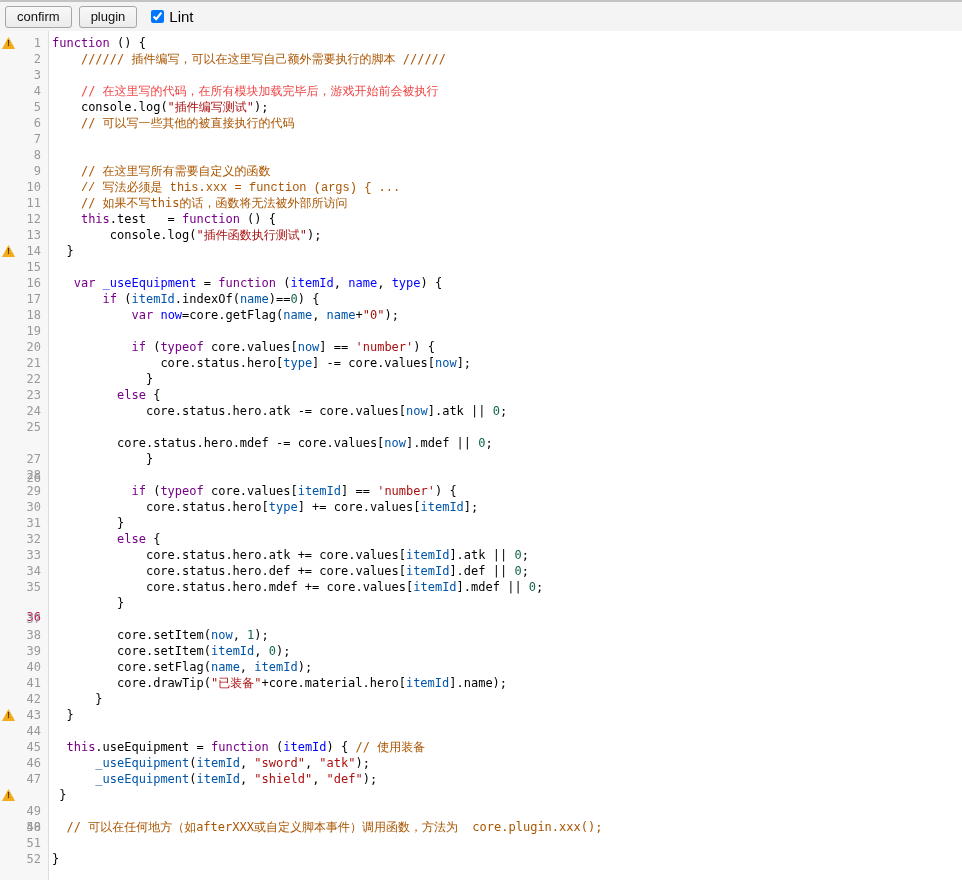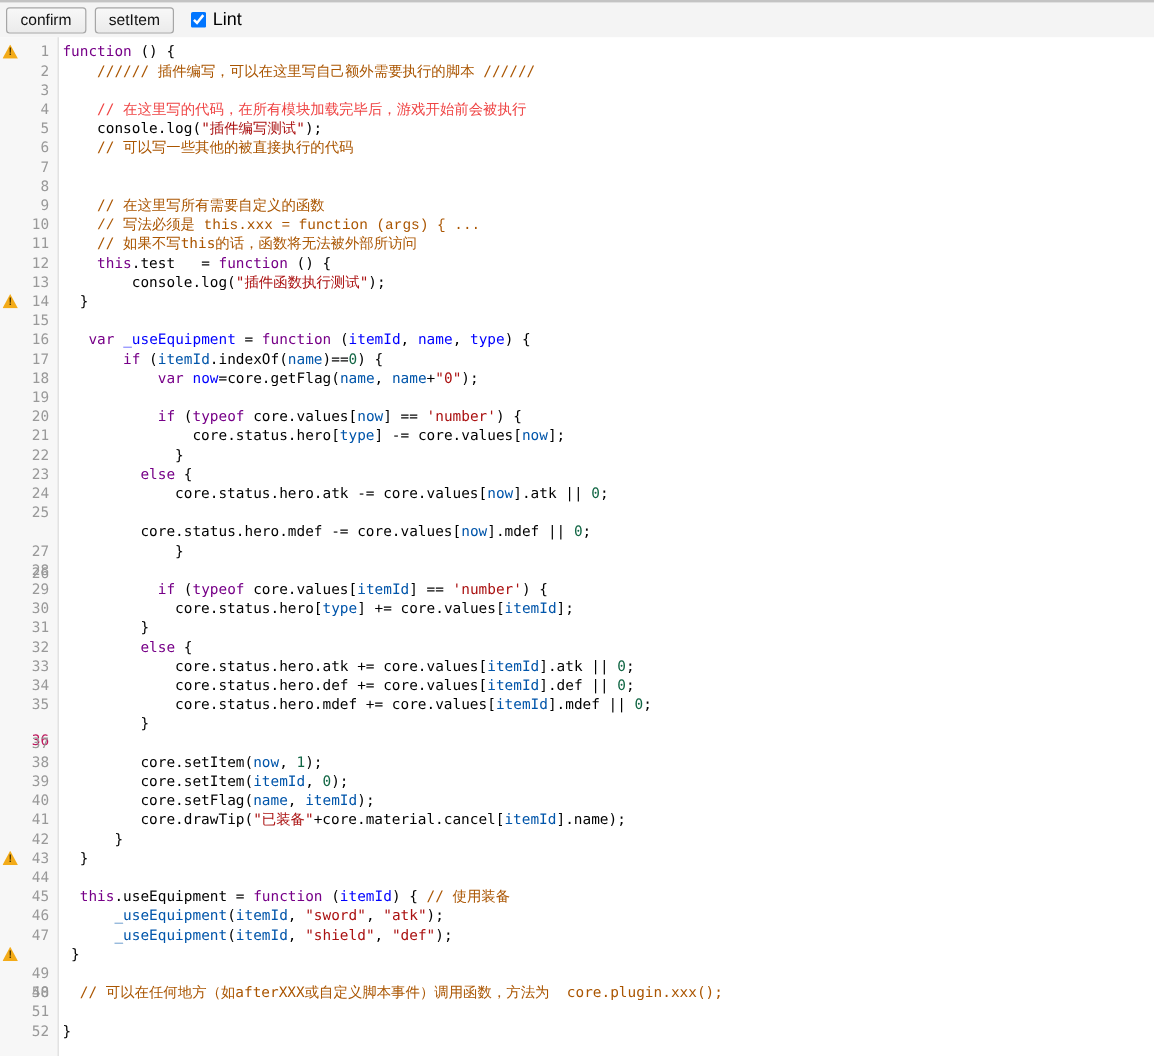--- a/index.html
+++ b/index.html
@@ -88,21 +88,21 @@
     font: bold 9px/12px "Liberation Sans", sans-serif;
     font-style: normal;
     color: #553a00;
   }
 </style>
 </head>
 <body>
 
 <div class="topbar">
   <button class="btn">confirm</button>
-  <button class="btn">setItem</button>
+  <button class="btn">plugin</button>
   <label class="lint-wrap">
     <input type="checkbox" checked="" style="">
     <span>Lint</span>
   </label>
 </div>
 
 <div class="editor">
   <div class="gutter-bg" style="background: rgb(247, 247, 247);"></div>
   <div class="lines">
       <div class="cm-line">
@@ -308,21 +308,21 @@
         <div class="cm-code">         <span style="color: rgb(0, 0, 0);">core.setItem(</span><span style="color: rgb(0, 85, 170);">itemId</span><span style="color: rgb(0, 0, 0);">, </span><span style="color: rgb(17, 102, 68);">0</span><span style="color: rgb(0, 0, 0);">);</span></div>
       </div>
       <div class="cm-line">
         <div class="cm-marker"></div>
         <div class="cm-num" style="color: rgb(153, 153, 153);">40</div>
         <div class="cm-code">         <span style="color: rgb(0, 0, 0);">core.setFlag(</span><span style="color: rgb(0, 85, 170);">name</span><span style="color: rgb(0, 0, 0);">, </span><span style="color: rgb(0, 85, 170);">itemId</span><span style="color: rgb(0, 0, 0);">);</span></div>
       </div>
       <div class="cm-line">
         <div class="cm-marker"></div>
         <div class="cm-num" style="color: rgb(153, 153, 153);">41</div>
-        <div class="cm-code">         <span style="color: rgb(0, 0, 0);">core.drawTip(</span><span style="color: rgb(170, 17, 17);">"已装备"</span><span style="color: rgb(0, 0, 0);">+core.material.cancel[</span><span style="color: rgb(0, 85, 170);">itemId</span><span style="color: rgb(0, 0, 0);">].name);</span></div>
+        <div class="cm-code">         <span style="color: rgb(0, 0, 0);">core.drawTip(</span><span style="color: rgb(170, 17, 17);">"已装备"</span><span style="color: rgb(0, 0, 0);">+core.material.hero[</span><span style="color: rgb(0, 85, 170);">itemId</span><span style="color: rgb(0, 0, 0);">].name);</span></div>
       </div>
       <div class="cm-line">
         <div class="cm-marker"></div>
         <div class="cm-num" style="color: rgb(153, 153, 153);">42</div>
         <div class="cm-code">      <span style="color: rgb(0, 0, 0);">}</span></div>
       </div>
       <div class="cm-line">
         <div class="cm-marker">
           <span class="warn-icon">
             <i>!</i>

